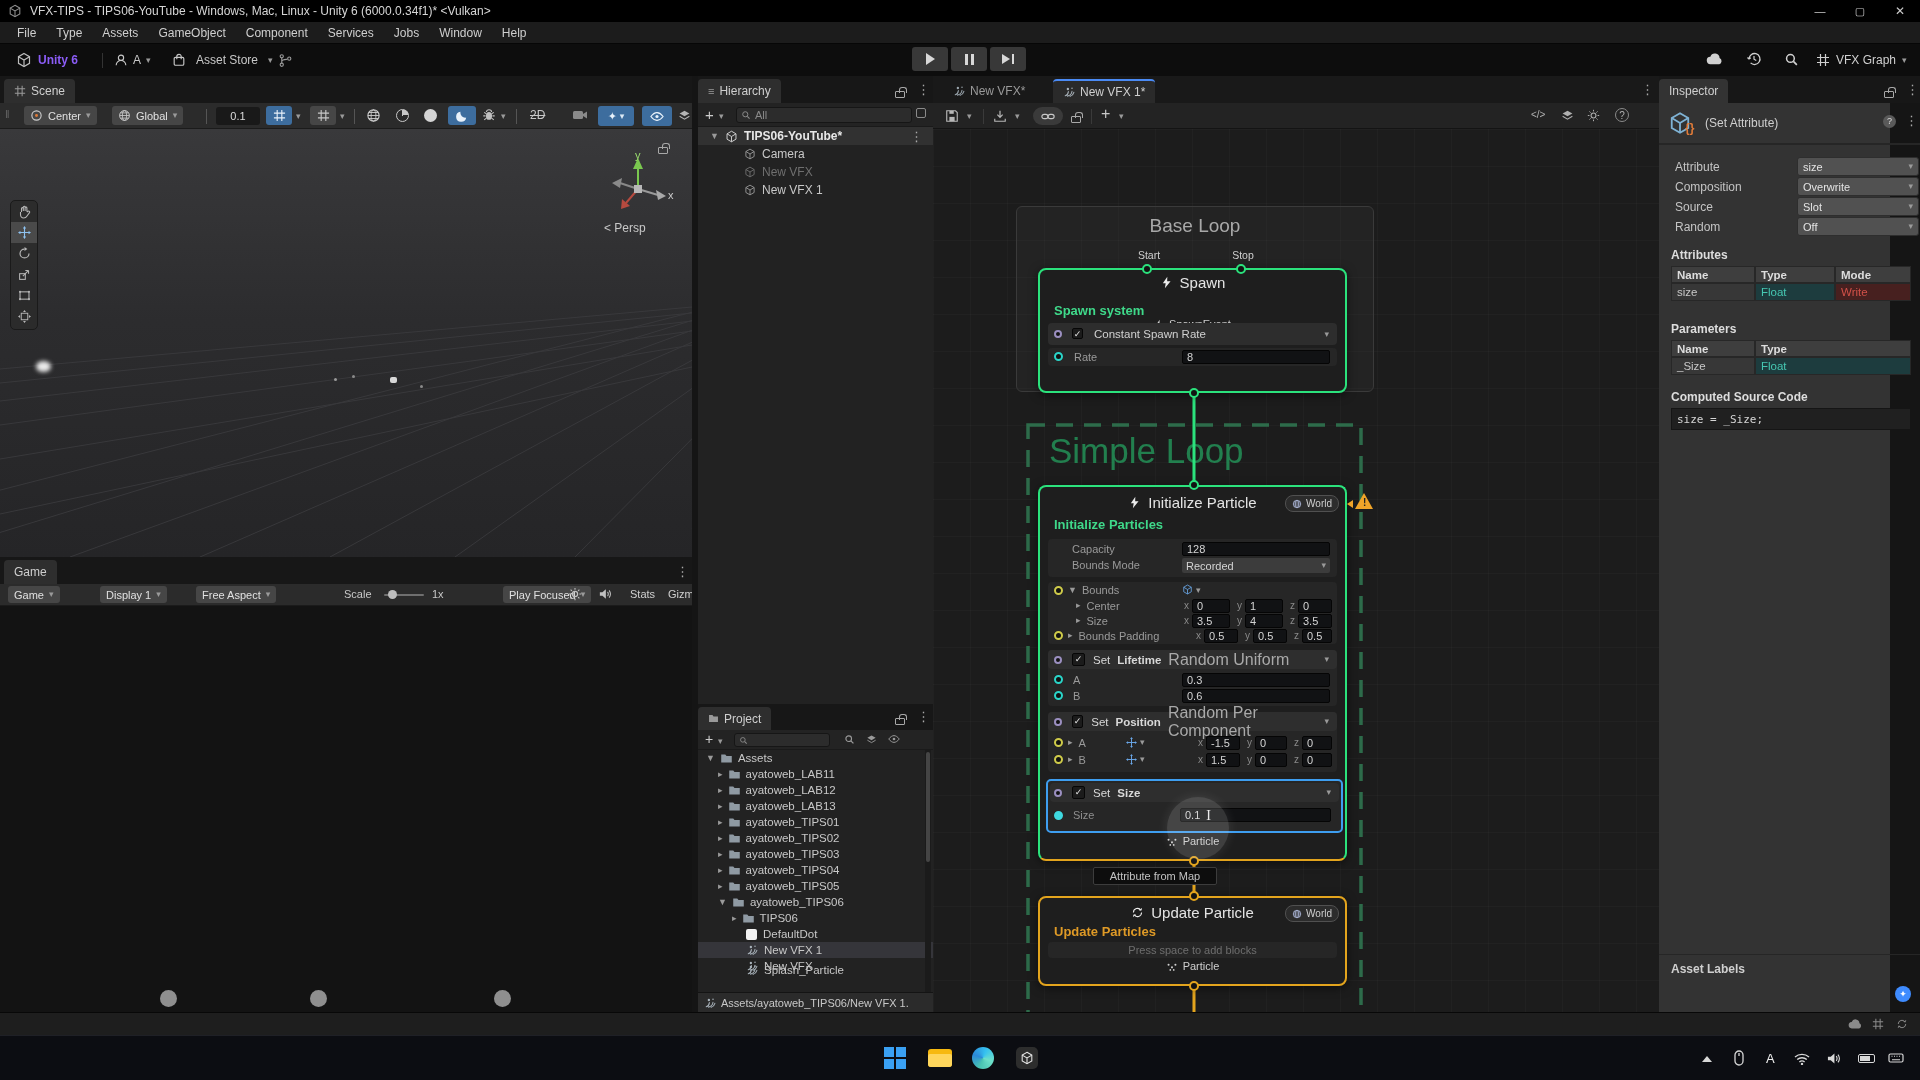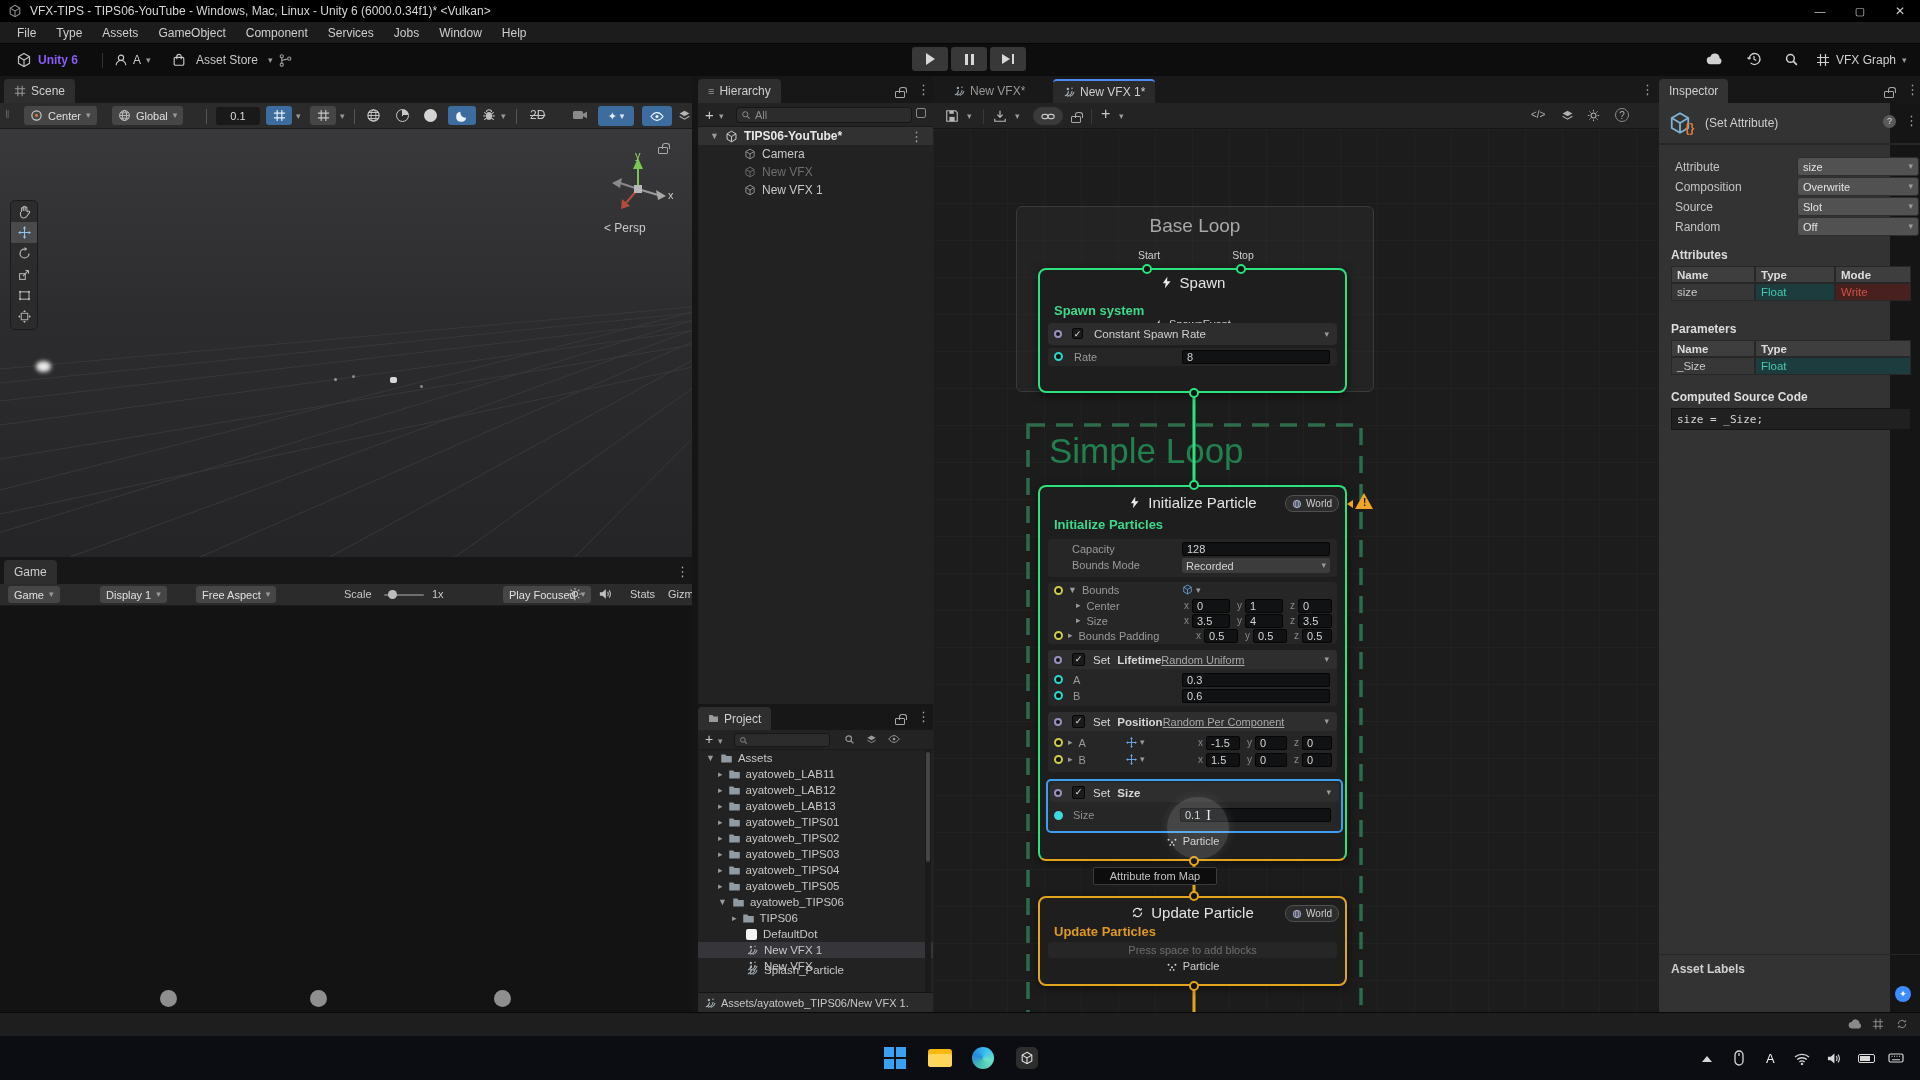--- a/index.html
+++ b/index.html
@@ -32,21 +32,21 @@
   .blk{position:absolute;background:#262626;border-radius:4px;}
   .bhead{position:absolute;left:0;right:0;top:0;height:19px;background:#2e2e2e;border-radius:4px;display:flex;align-items:center;}
   .nlbl{color:#9a9a9a;font-size:11px;}
   .nfield{background:#111214;border:1px solid #050505;border-radius:2px;height:14px;line-height:13px;
     padding:0 4px;font-size:11px;color:#d4d4d4;box-sizing:border-box;overflow:hidden;}
   .axl{color:#8a8a8a;font-size:10px;margin:0 3px 0 7px;}
   .cb{width:11px;height:11px;background:#1b1b1b;border:1px solid #060606;border-radius:2px;color:#e6e6e6;
     font-size:9px;line-height:11px;text-align:center;}
   .seg1{color:#d8d8d8;font-size:11.5px;margin-left:8px;}
   .seg2{color:#d8d8d8;font-size:11.5px;margin-left:7px;font-weight:bold;}
-  .seg3{color:#a9a9a9;font-size:11px;text-decoration:underline;}
+  .seg3{color:#a9a9a9;font-size:16px;margin-left:7px;}
   .badge{position:absolute;display:flex;gap:4px;align-items:center;background:#2c2c2c;border:1px solid #505050;
     border-radius:8px;height:15px;padding:0 6px;font-size:10px;color:#cfcfcf;}
   
   .dd{position:absolute;background:#515151;border:1px solid #2e2e2e;border-radius:3px;height:17px;display:flex;
     align-items:center;justify-content:space-between;padding:0 5px;font-size:11px;color:#e4e4e4;}
   .ilbl{position:absolute;font-size:12px;color:#c4c4c4;}
   .isec{position:absolute;font-size:12px;font-weight:bold;color:#dddddd;}
   .tcell{position:absolute;box-sizing:border-box;padding:2px 5px;font-size:11.5px;border:1px solid #272727;}
   
   .trow{position:absolute;left:0;right:0;display:flex;align-items:center;font-size:11.5px;color:#c8c8c8;height:16px;}

